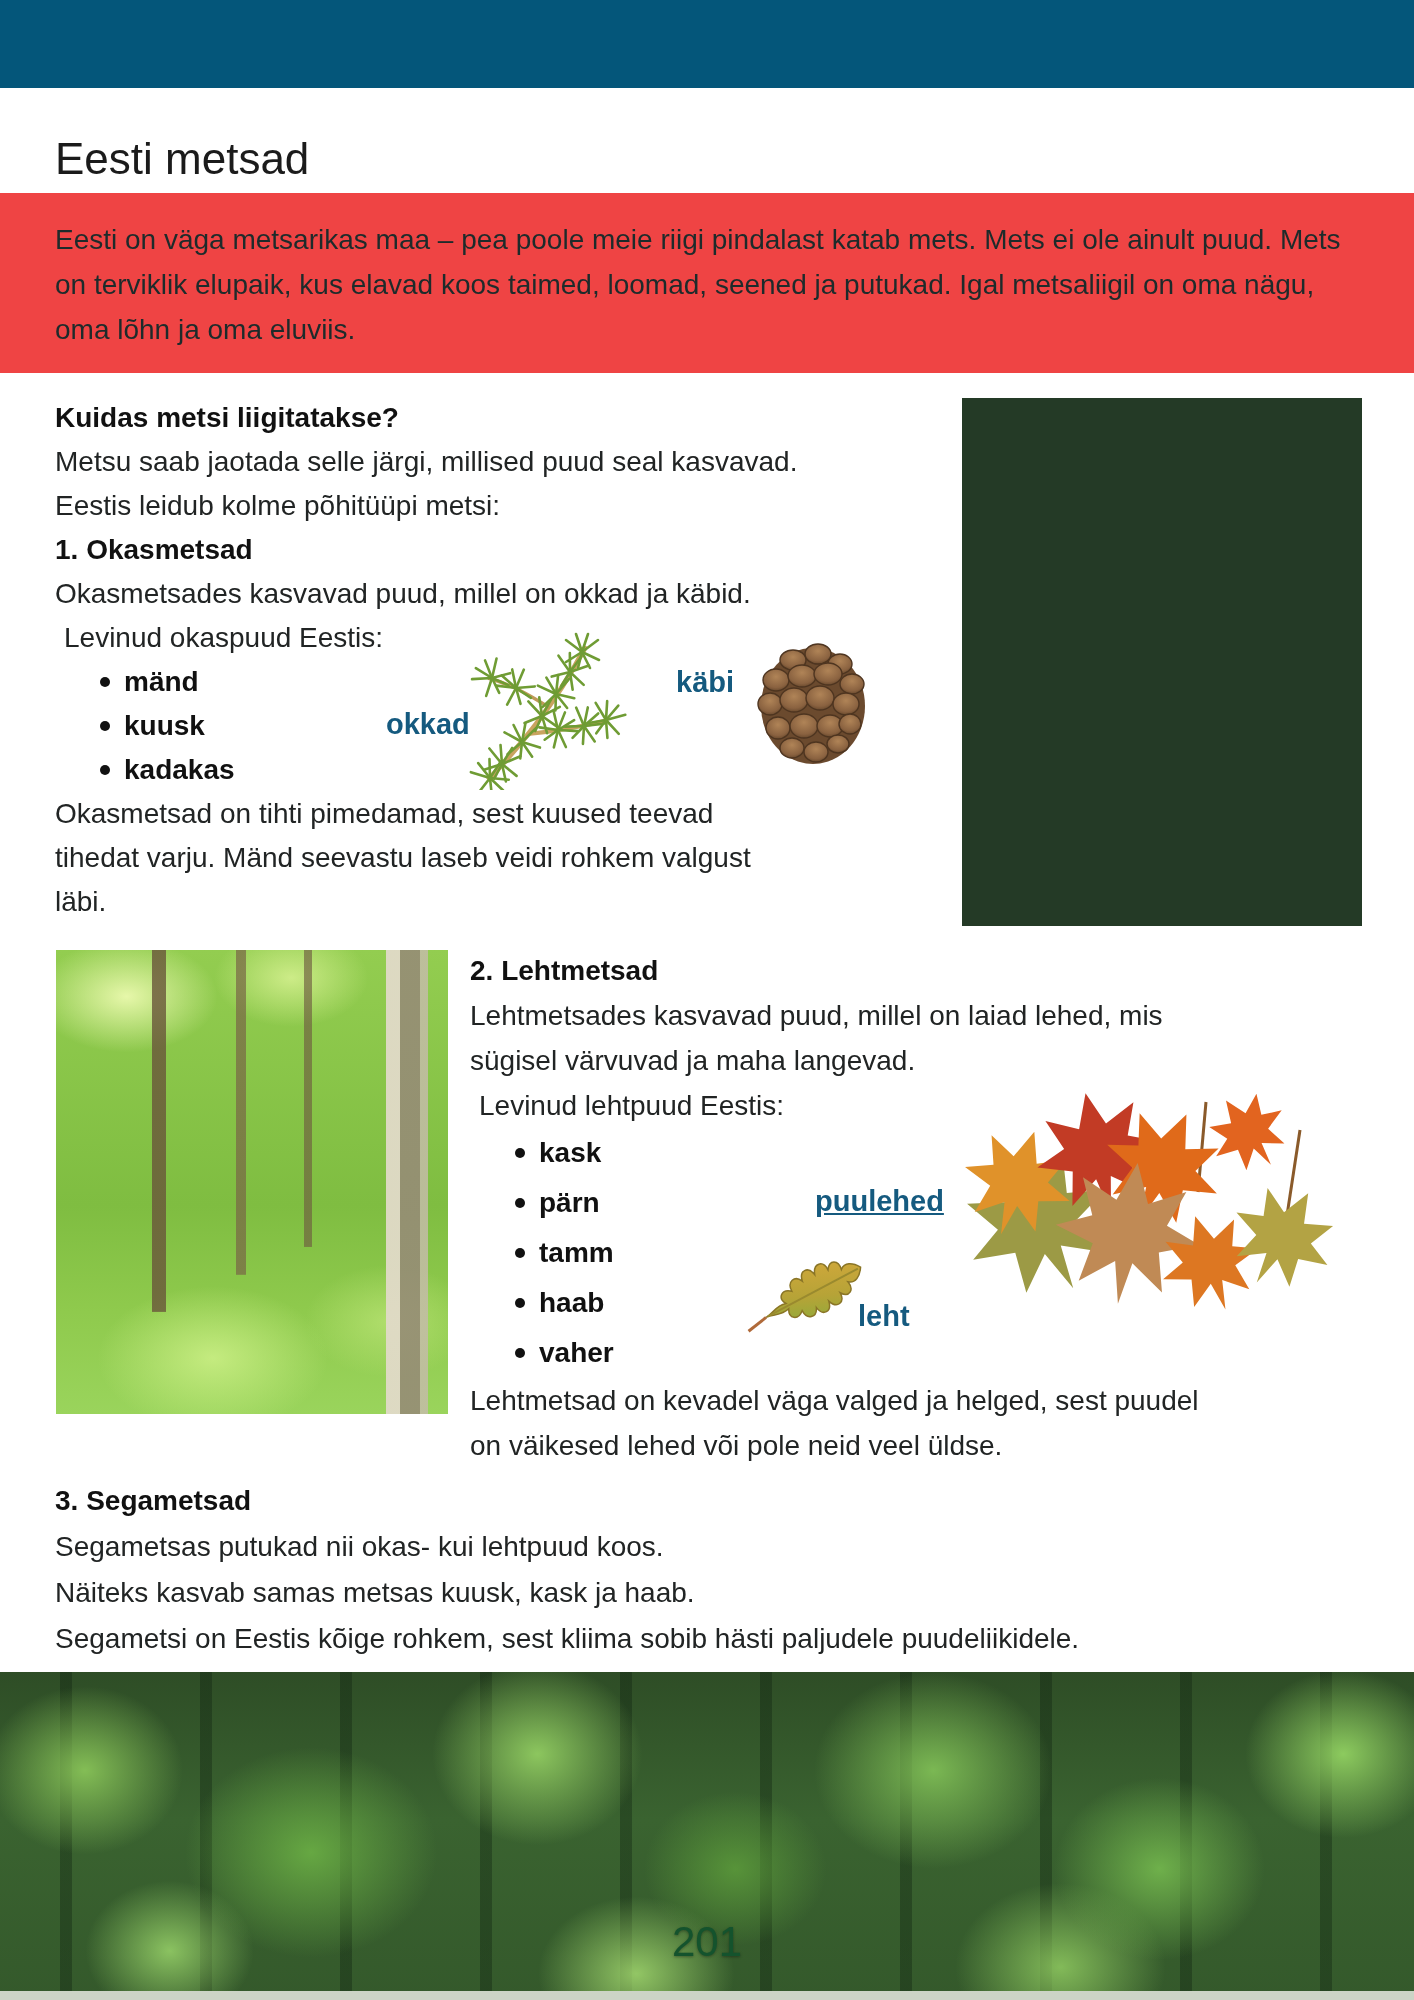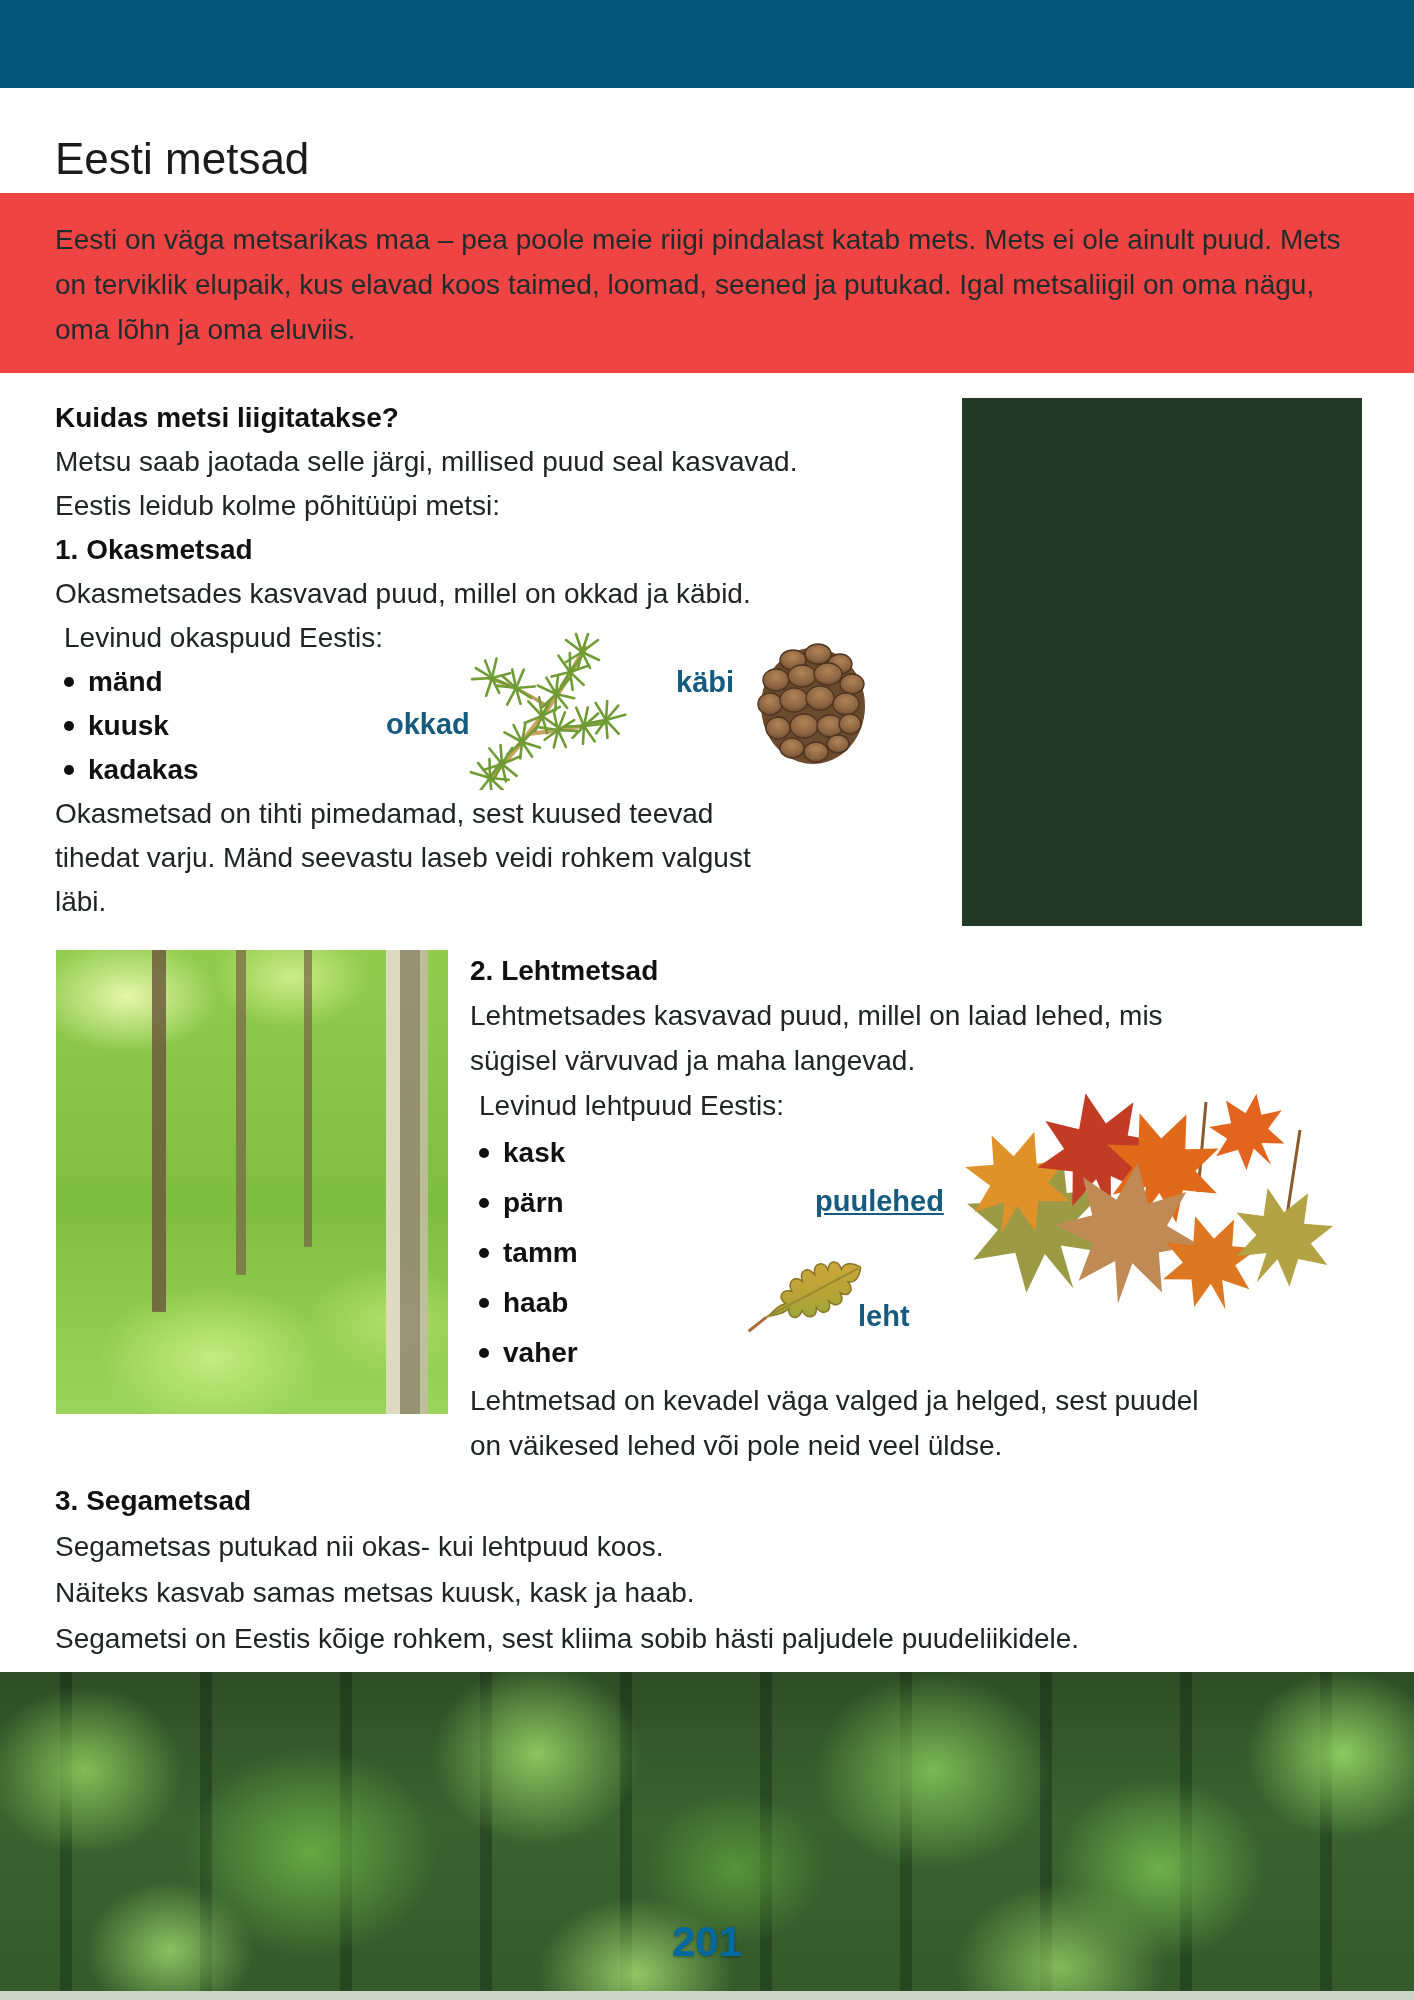--- a/index.html
+++ b/index.html
@@ -17,21 +17,21 @@
              padding:24px 60px 0 55px;font-size:28px;line-height:45px;color:#1d2b2b;}
   
   .col{font-size:28px;line-height:44px;color:#212424;}
   .col p{margin:0;}
   .bold{font-weight:700;color:#111;}
   .indent{padding-left:9px;}
   .col1{left:55px;top:396px;width:900px;}
   .col2{left:470px;top:948px;width:930px;line-height:45px;}
   .col3{left:55px;top:1478px;width:1320px;line-height:46px;}
   ul.tree-list{list-style:none;margin:0;padding:0 0 0 33px;}
-  ul.tree-list li{position:relative;font-weight:700;color:#111;}
+  ul.tree-list li{position:relative;font-weight:700;color:#111;margin-left:36px;}
   ul.tree-list.l1 li{line-height:44px;}
   ul.tree-list.l2 li{line-height:50px;}
   ul.tree-list li::before{content:"";position:absolute;left:-24px;top:50%;margin-top:-5px;
       width:10px;height:10px;border-radius:50%;background:#111;}
   .blue-label{position:absolute;font-size:29px;font-weight:700;color:#155a7f;}
   
   .photo{background-color:#3a5a30;}
   .photo-conifer{
     left:962px;top:398px;width:400px;height:528px;
     background:
@@ -69,22 +69,22 @@
       radial-gradient(170px 140px at 66% 30%, rgba(135,200,90,.85), rgba(135,200,90,0) 70%),
       radial-gradient(150px 130px at 82% 60%, rgba(120,190,80,.85), rgba(120,190,80,0) 70%),
       radial-gradient(140px 120px at 95% 25%, rgba(150,215,100,.9), rgba(150,215,100,0) 70%),
       radial-gradient(120px 100px at 12% 85%, rgba(160,220,110,.8), rgba(160,220,110,0) 70%),
       radial-gradient(140px 110px at 45% 92%, rgba(170,225,115,.8), rgba(170,225,115,0) 70%),
       radial-gradient(150px 120px at 75% 90%, rgba(150,210,100,.8), rgba(150,210,100,0) 70%),
       repeating-linear-gradient(90deg, rgba(10,25,12,0) 0 60px, rgba(12,30,14,.35) 60px 72px, rgba(10,25,12,0) 72px 140px),
       linear-gradient(180deg,#2e4d26 0%,#3a6330 45%,#34592b 100%);
   }
   .bottom-strip{left:0;top:1991px;width:1414px;height:9px;background:#ccd4c6;}
-  .page-number{left:0;top:1918px;width:1414px;text-align:center;font-size:42px;color:#0369a1;
-               text-shadow:0 1px 3px rgba(0,0,0,.35);font-weight:700;}
+  .page-number{left:0;top:1918px;width:1414px;text-align:center;font-size:42px;color:#14532d;
+               text-shadow:0 1px 3px rgba(0,0,0,.35);font-weight:400;}
   
   .illus{position:absolute;}
 </style>
 </head>
 <body>
 
 <div id="page">
 
   <div class="abs header-bar"></div>
 

